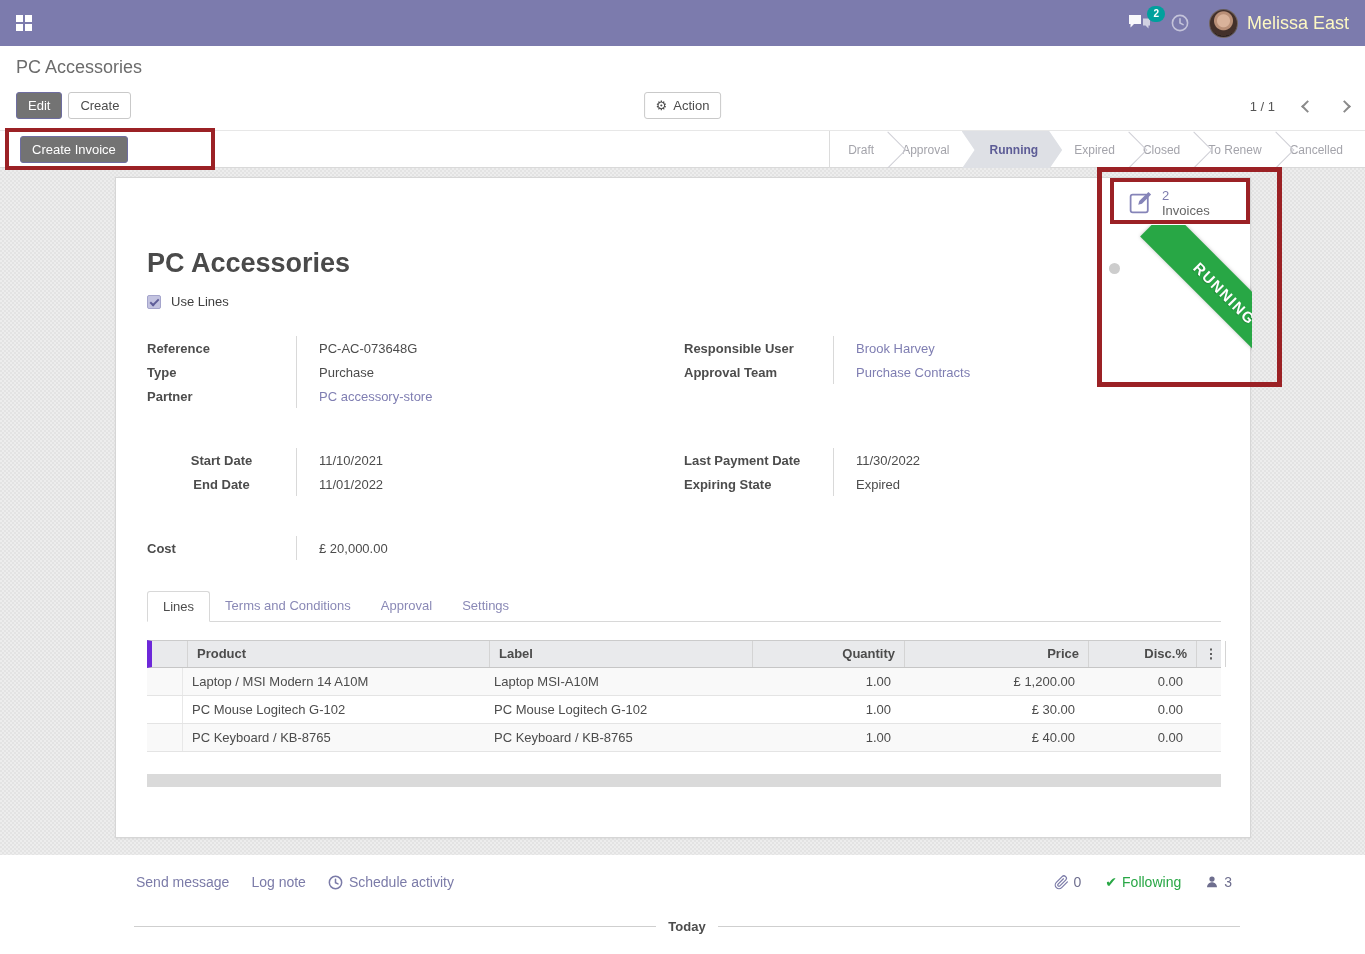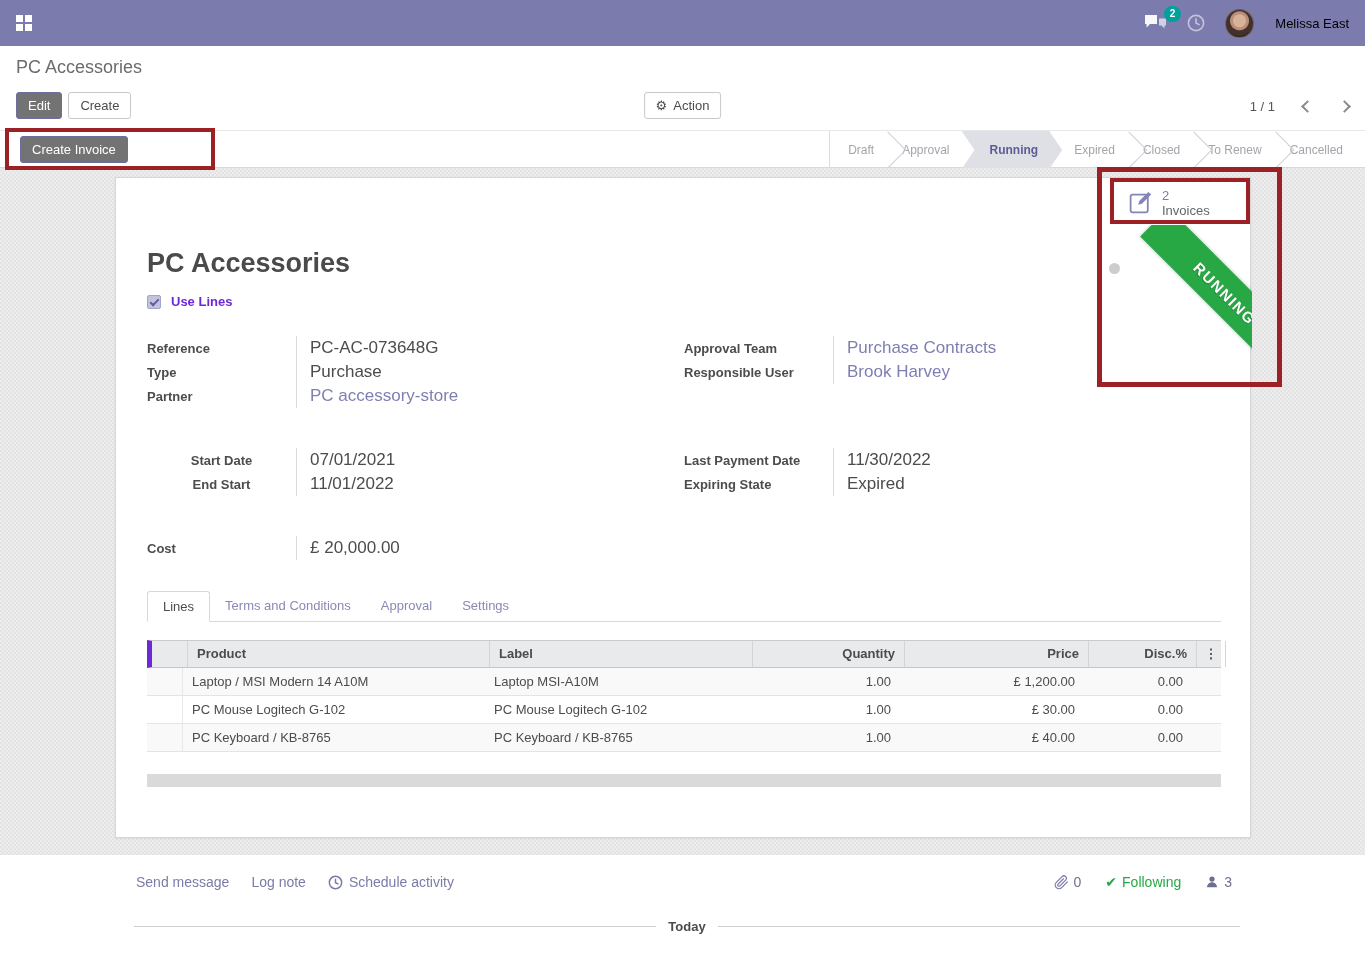--- a/index.html
+++ b/index.html
@@ -12,21 +12,21 @@
     display:grid; grid-template-columns:7px 7px; grid-template-rows:7px 7px; gap:2px; cursor:pointer; }
   .apps-icon span { background:#fff; }
   .topbar-right { position:absolute; right:16px; top:0; height:46px; display:flex; align-items:center; gap:20px; }
   .msg-wrap { position:relative; cursor:pointer; }
   .badge { position:absolute; top:-8px; right:-14px; background:#00a09d; color:#fff; font-size:10px;
     line-height:10px; padding:3px 6px; border-radius:9px; font-weight:bold; }
   .userblock { display:flex; align-items:center; gap:9px; cursor:pointer; }
   .avatar { width:29px; height:29px; border-radius:50%;
     background: radial-gradient(circle at 50% 40%, #d9b29a 0 6px, #b98f77 7px 9px, #43302a 10px 15px, #2e2220 15px); 
     border:1px solid rgba(255,255,255,.25); }
-  .username { color:#000000; font-size:13px;margin-left:12px; }
+  .username { color:#fef9c3; font-size:18px; }
 
   
   .breadcrumb { position:absolute; left:16px; top:57px; font-size:18px; color:#6c6c6c; }
   .cp-buttons { position:absolute; left:16px; top:92px; display:flex; gap:6px; }
   .btn { font-size:13px; border-radius:3px; padding:5px 11px; cursor:pointer; border:1px solid #c9c9c9; background:#fff; color:#4c4c4c; }
   .btn.primary { background:#737373; border-color:#6e6da0; color:#fff; }
   .action-btn { position:absolute; left:50%; top:92px; transform:translateX(-50%);
     display:flex; align-items:center; gap:6px; }
   .pager { position:absolute; right:16px; top:92px; height:29px; display:flex; align-items:center; gap:28px; }
   .pager-text { font-size:13px; color:#555; }
@@ -65,26 +65,26 @@
     background:#28a745; color:#fff; font-weight:bold; font-size:15px; letter-spacing:1.5px;
     display:flex; align-items:center; justify-content:center; box-shadow:0 0 4px rgba(0,0,0,.25);
     text-shadow:0 1px 1px rgba(0,0,0,.2); }
   .record-dot { position:absolute; left:993px; top:85px; width:11px; height:11px; border-radius:50%; background:#cdcdcd; }
 
   .page-title { position:absolute; left:31px; top:70px; font-size:27px; font-weight:bold; color:#4a4a4a; }
   .use-lines { position:absolute; left:31px; top:116px; display:flex; align-items:center; gap:10px; }
   .cbx { width:14px; height:14px; background:#c3c3e0; border:1px solid #a5a5cc; border-radius:2px; position:relative; cursor:pointer; }
   .cbx::after { content:""; position:absolute; left:2px; top:3px; width:7px; height:3px;
     border-left:2px solid #5f5e99; border-bottom:2px solid #5f5e99; transform:rotate(-45deg); }
-  .bold-label { font-size:13px; font-weight:bold; color:#6d28d9; }
+  .bold-label { font-size:13px; font-weight:normal; color:#404040; }
 
   .fgroup { position:absolute; }
   .frow { display:flex; height:24px; align-items:center; }
   .flabel { width:149px; font-size:13px; font-weight:bold; color:#4c4c4c; flex:none; }
-  .fval { border-left:1px solid #d9d9d9; padding-left:13px; font-size:17px; color:#4c4c4c; align-self:stretch; display:flex; align-items:center; min-width:220px; }
+  .fval { border-left:1px solid #d9d9d9; padding-left:22px; font-size:13px; color:#4c4c4c; align-self:stretch; display:flex; align-items:center; min-width:220px; }
   .link { color:#7f7eb2; cursor:pointer; }
 
   
   .tabs { position:absolute; left:31px; top:413px; width:1074px; height:31px; display:flex;
     border-bottom:1px solid #d8d8d8; }
   .tab { font-size:13px; padding:7px 15px; color:#8a89b6; cursor:pointer; white-space:nowrap; }
   .tab.active { color:#4c4c4c; background:#fff; border:1px solid #d8d8d8; border-bottom:1px solid #fff;
     border-radius:3px 3px 0 0; margin-bottom:-1px; }
 
   
@@ -234,42 +234,42 @@
       <div class="frow">
         <div class="flabel">Partner</div>
         <div class="fval">
             <span class="link">PC accessory-store</span>
           </div>
       </div>
     </div>
 
     <div class="fgroup" style="left:568px; top:158px;">
       <div class="frow">
+        <div class="flabel">Responsible User</div>
+        <div class="fval">
+            <span class="link">Brook Harvey</span>
+          </div>
+      </div>
+      <div class="frow">
         <div class="flabel">Approval Team</div>
         <div class="fval">
             <span class="link">Purchase Contracts</span>
           </div>
       </div>
-      <div class="frow">
-        <div class="flabel">Responsible User</div>
-        <div class="fval">
-            <span class="link">Brook Harvey</span>
-          </div>
-      </div>
     </div>
 
     <div class="fgroup" style="left:31px; top:270px;text-align:center;">
       <div class="frow">
         <div class="flabel">Start Date</div>
         <div class="fval">
-            <span>07/01/2021</span>
-          </div>
-      </div>
-      <div class="frow">
-        <div class="flabel">End Start</div>
+            <span>11/10/2021</span>
+          </div>
+      </div>
+      <div class="frow">
+        <div class="flabel">End Date</div>
         <div class="fval">
             <span>11/01/2022</span>
           </div>
       </div>
     </div>
 
     <div class="fgroup" style="left:568px; top:270px;">
       <div class="frow">
         <div class="flabel">Last Payment Date</div>
         <div class="fval">

